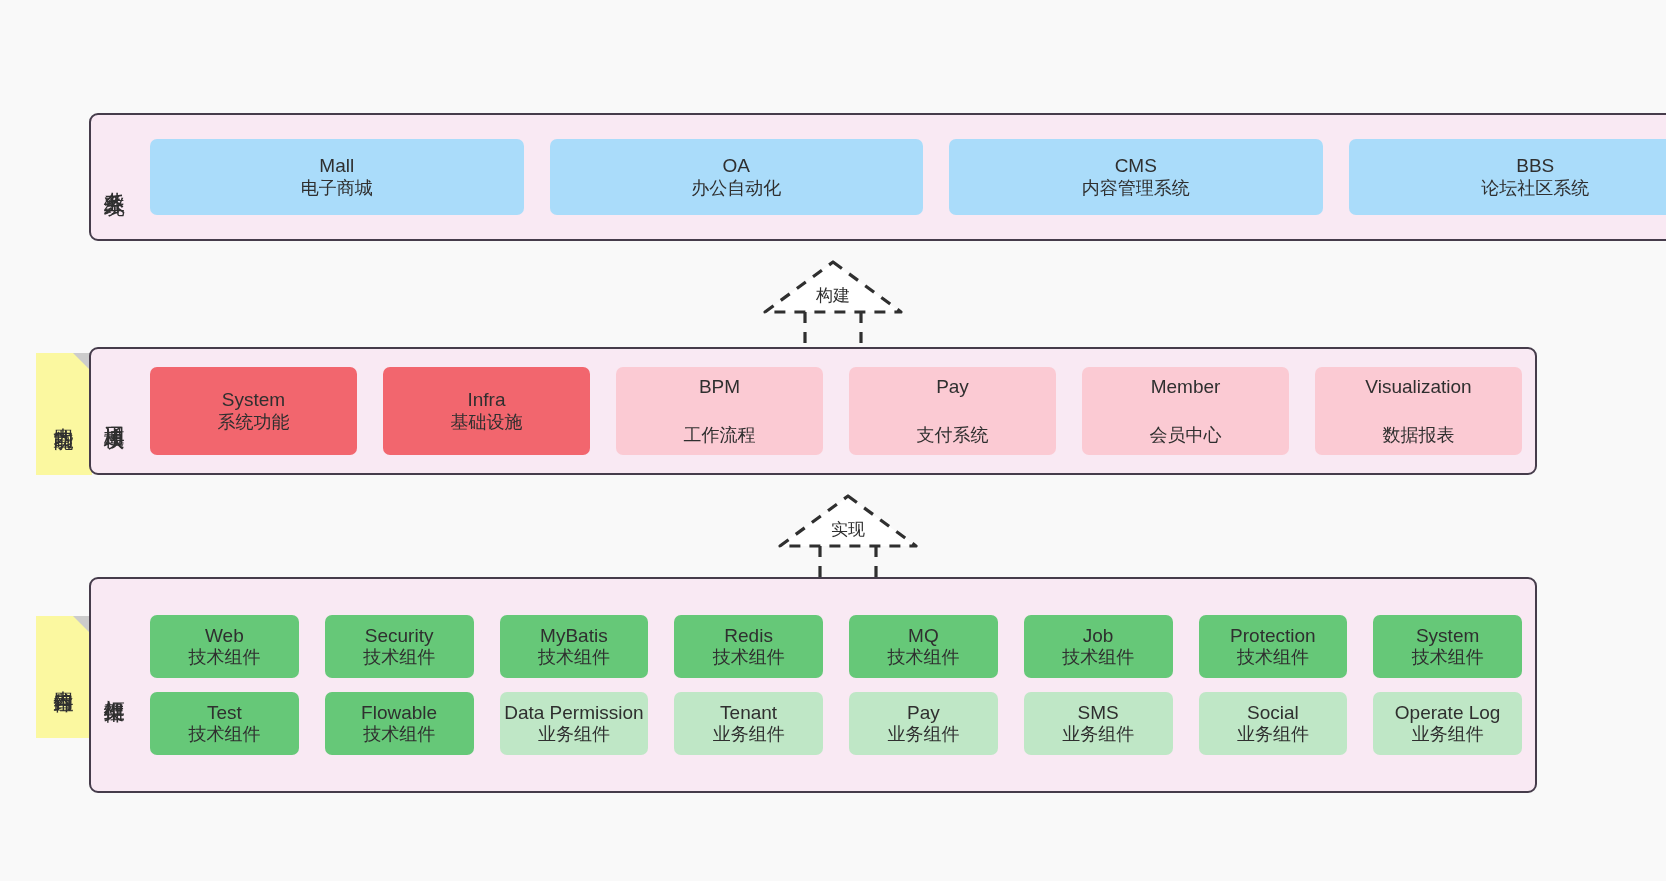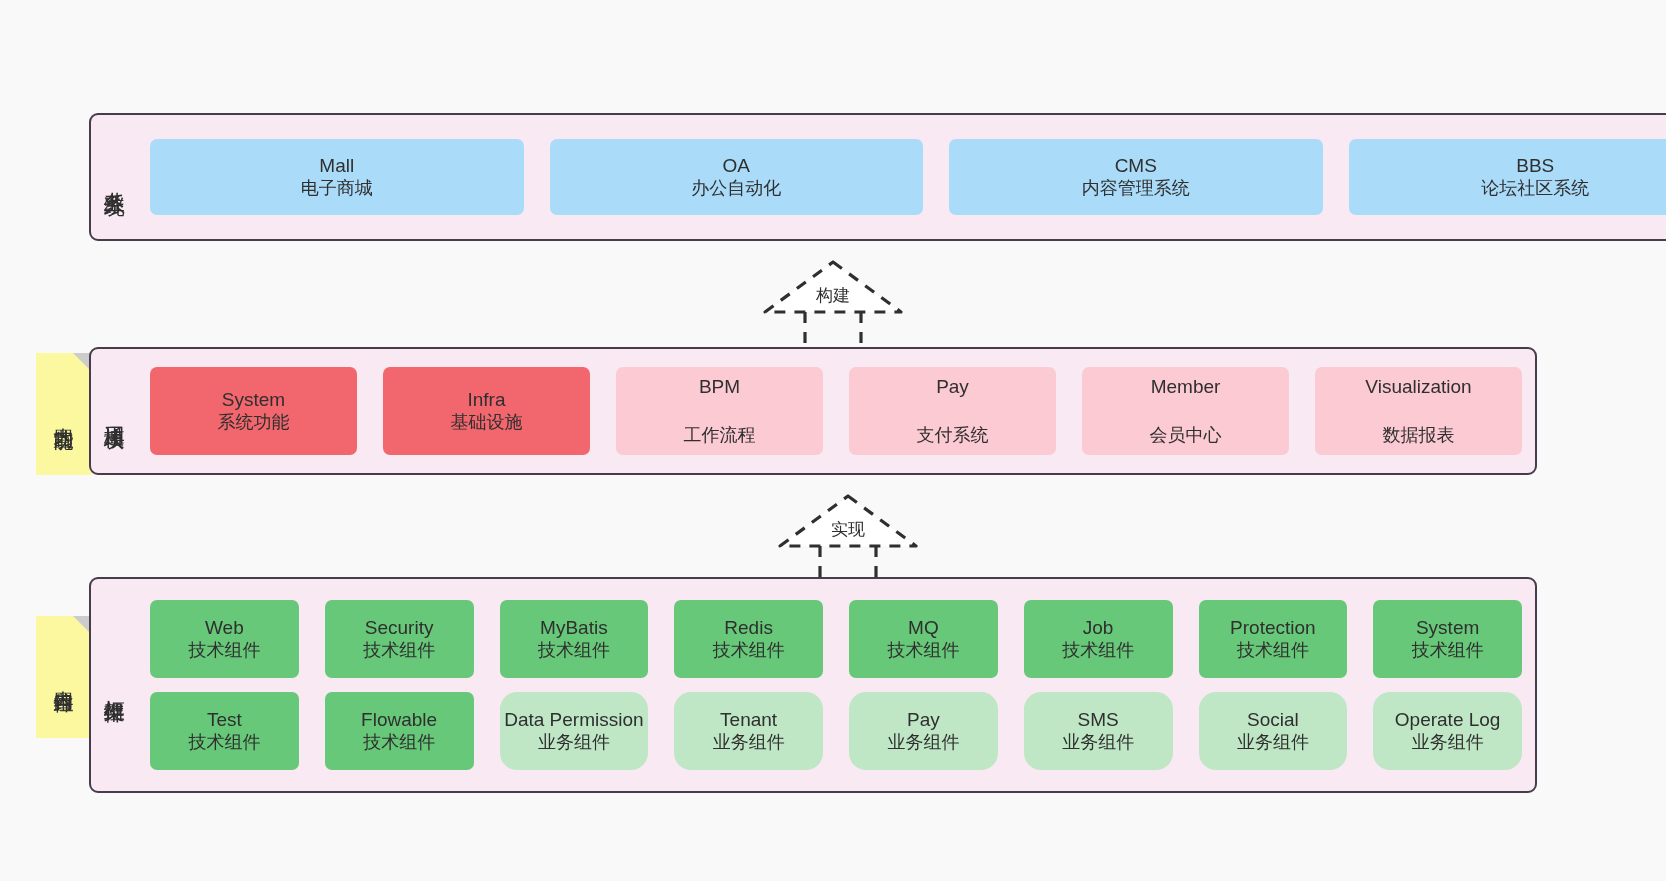--- a/index.html
+++ b/index.html
@@ -70,27 +70,27 @@
     justify-content: center;
     text-align: center;
     line-height: 1.22;
     color: #2f2f2f;
   }
   .box .t1 { font-size: 19px; }
   .box .t2 { font-size: 18px; }
 
   .row-business .box { height: 76px; }
   .row-module .box   { height: 88px; }
-  .row-frame .box    { height: 78px; }
+  .row-frame .box    { height: 63px; }
 
   .c-blue        { background: #aadcfa; }
   .c-red         { background: #f2666e; }
   .c-pink        { background: #fbcad3; gap: 27px; }
   .c-green       { background: #66c878; }
-  .c-greenlight  { background: #bfe7c6; border-radius: 17px; }
+  .c-greenlight  { background: #bfe7c6; }
 
   
   .note {
     position: absolute;
     width: 56px;
     background: #fbf8a0;
     color: #2f2f2f;
     font-size: 20px;
     letter-spacing: 1px;
     line-height: 1.1;

